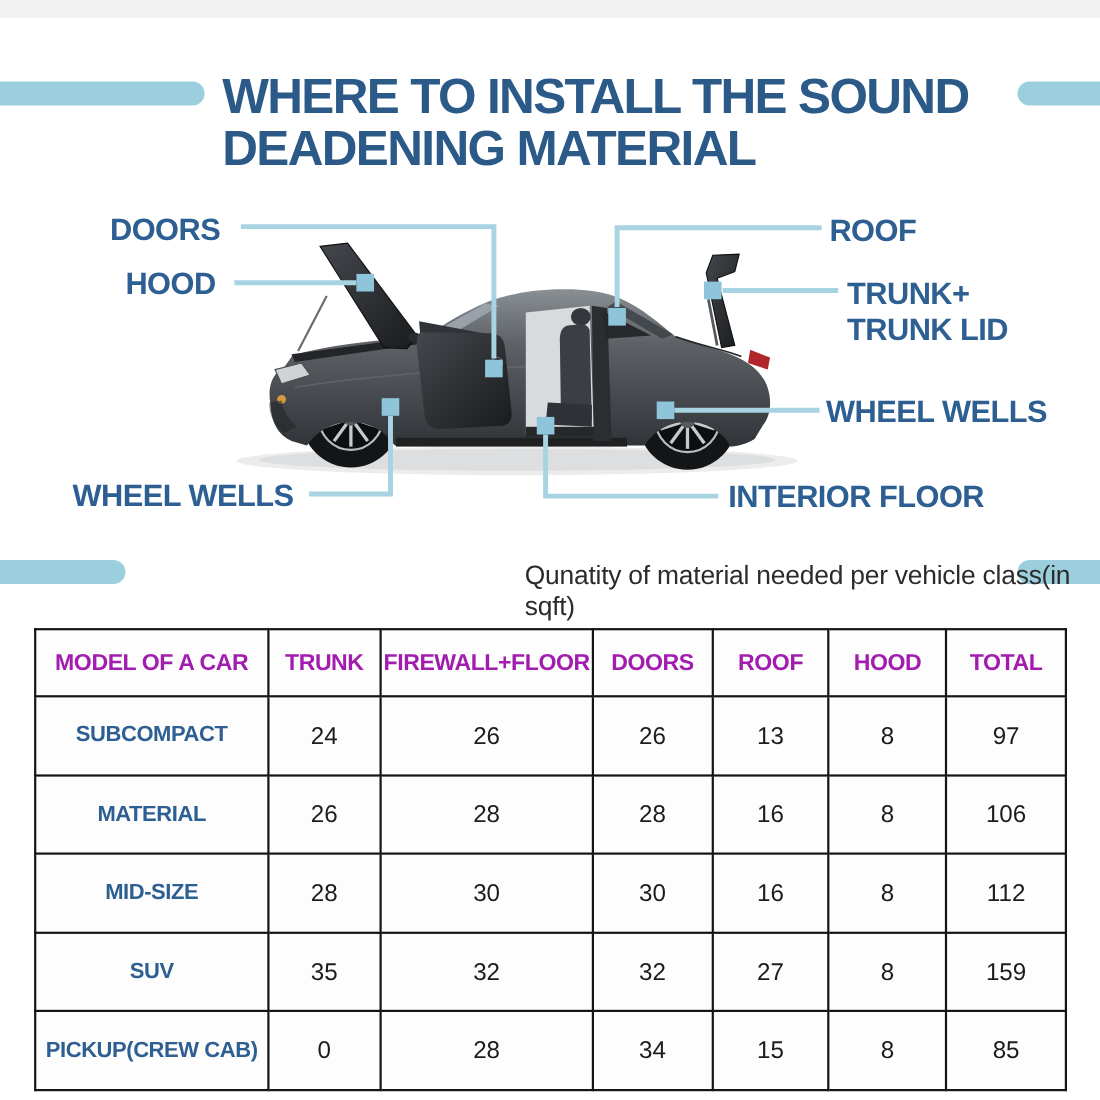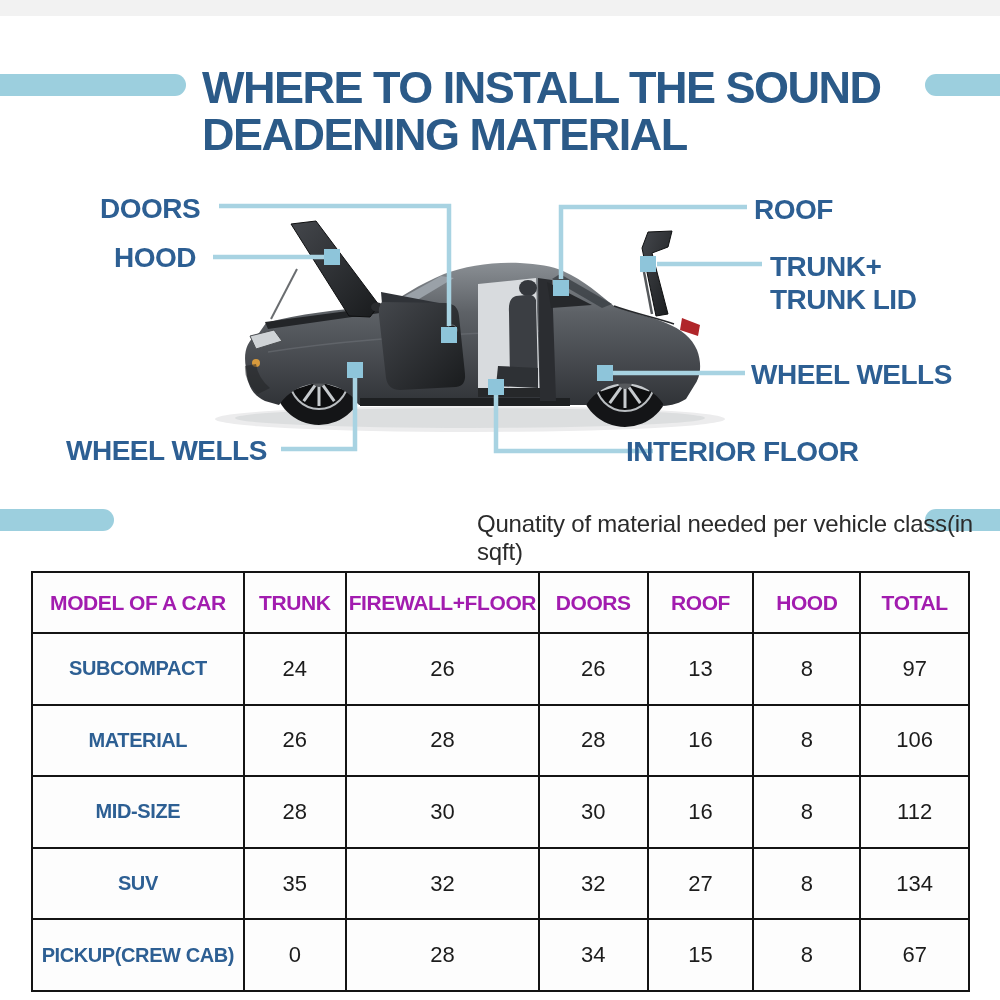--- a/index.html
+++ b/index.html
@@ -26,21 +26,21 @@
   #diagram-svg{position:absolute;left:0;top:0;width:1000px;height:470px;}
   .car-label{
     position:absolute;font-size:28px;font-weight:700;letter-spacing:-0.5px;
     color:#2d5f93;white-space:pre-line;line-height:33px;
   }
   #label-doors{left:100px;top:176px;}
   #label-hood{left:114px;top:225px;}
   #label-roof{left:754px;top:177px;}
   #label-trunk{left:770px;top:234px;}
   #label-wwr{left:751px;top:342px;}
-  #label-floor{left:626px;top:419px;}
+  #label-floor{left:662px;top:419px;}
   #label-wwl{left:66px;top:418px;}
   
   .calc-heading{
     position:absolute;left:178px;top:480px;
     font-size:46px;font-weight:700;letter-spacing:-1.5px;color:#2b5a88;
   }
   .calc-subtitle{
     position:absolute;left:477px;top:494px;
     font-size:24px;font-weight:400;color:#2b2b2b;letter-spacing:-0.2px;
   }
@@ -261,27 +261,27 @@
           <td>8</td>
           <td>112</td>
         </tr>
         <tr>
           <td class="model">SUV</td>
           <td>35</td>
           <td>32</td>
           <td>32</td>
           <td>27</td>
           <td>8</td>
-          <td>134</td>
+          <td>159</td>
         </tr>
         <tr>
           <td class="model">PICKUP(CREW CAB)</td>
           <td>0</td>
           <td>28</td>
           <td>34</td>
           <td>15</td>
           <td>8</td>
-          <td>67</td>
+          <td>85</td>
         </tr>
       </tbody>
   </table>
 
 </div>
 
 </body></html>

